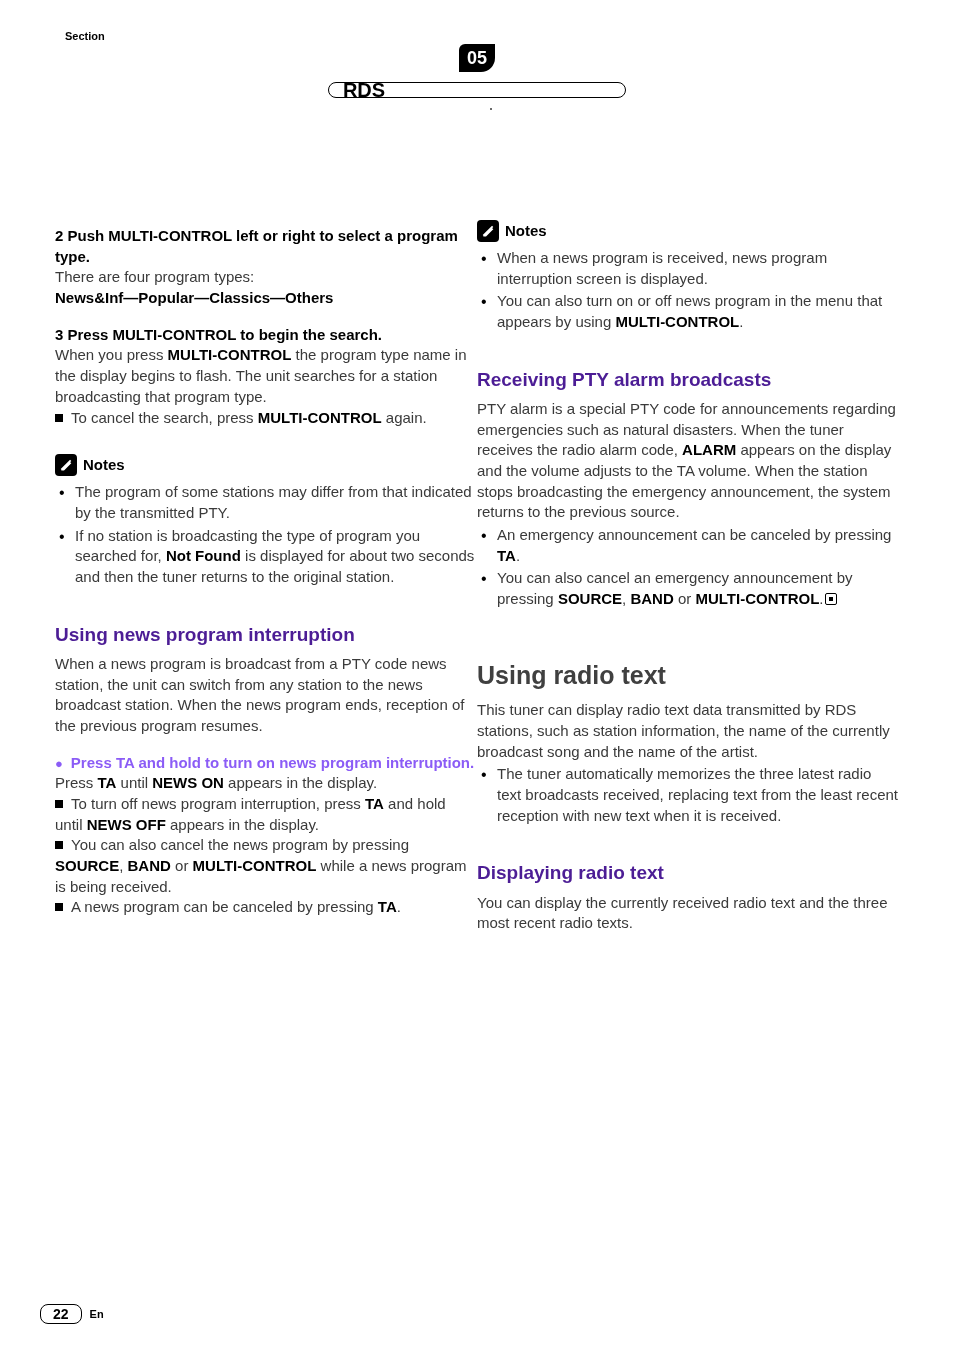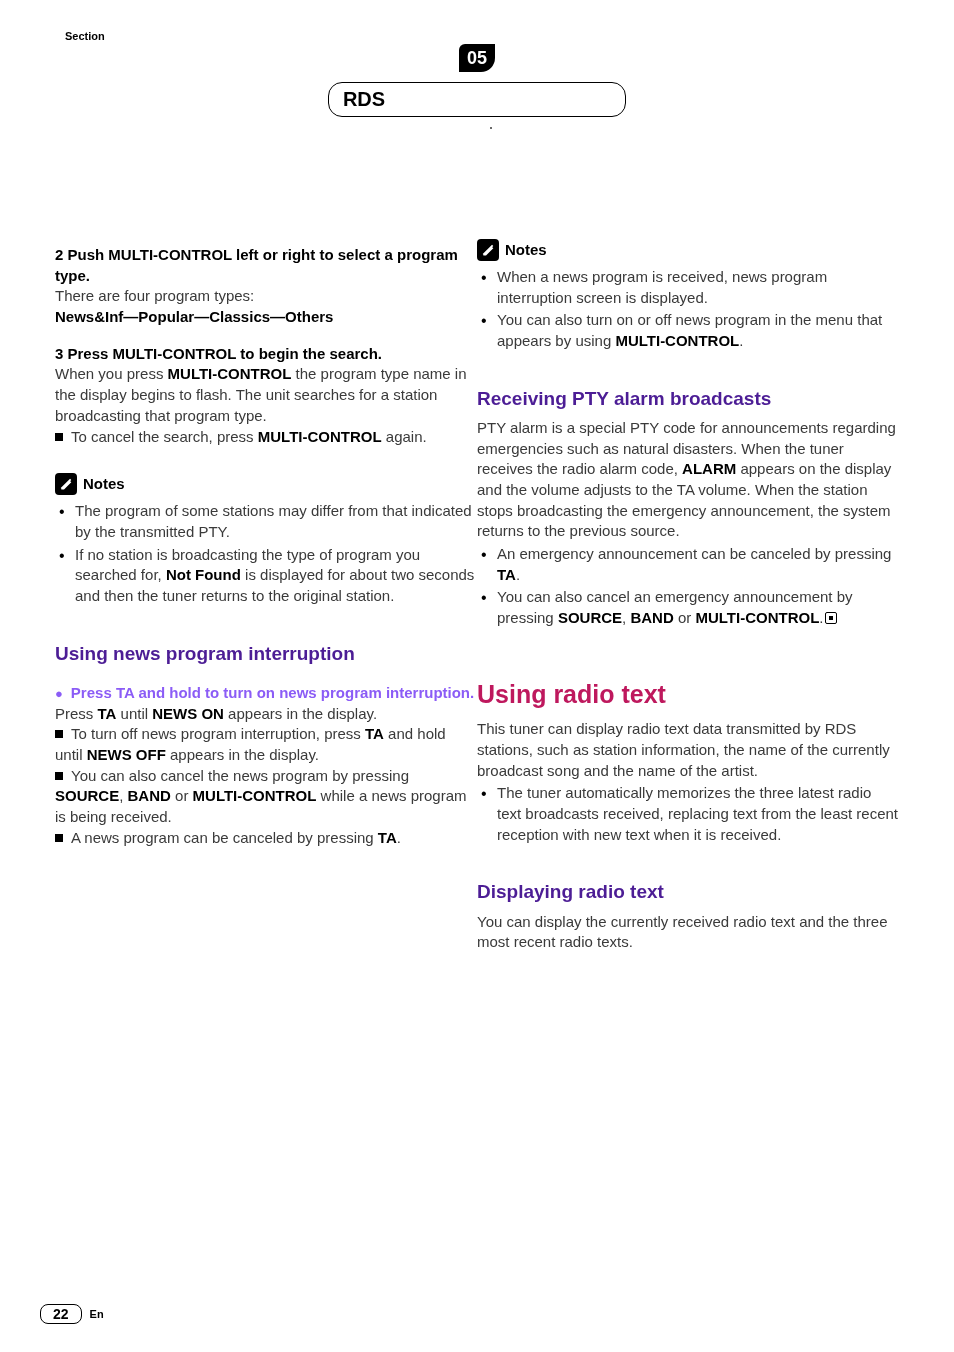--- a/index.html
+++ b/index.html
@@ -34,21 +34,21 @@
     font-size: 18px;
     font-weight: bold;
     display: flex;
     align-items: center;
     justify-content: center;
     border-radius: 6px 0 14px 0;
   }
   .chapter-tab {
     display: flex;
     align-items: center;
-    height: 35px;
+    height: 16px;
     border: 1.5px solid #000;
     border-radius: 14px;
     padding: 0 240px 0 14px;
     font-size: 20px;
     font-weight: 900;
     position: relative;
   }
   .empty-tab {
     flex: 1;
     height: 28px;
@@ -106,21 +106,21 @@
   h2.section {
     font-size:19px;
     font-weight:900;
     color:#4c1d95;
     margin-top:34px;
     margin-bottom:6px;
   }
   h1.big {
     font-size:25px;
     font-weight:900;
-    color:#be185d;
+    color:#404040;
     margin-top:48px;
     margin-bottom:8px;
   }
   .dot-lead {
     font-weight:bold;
     color:#8b5cf6;
   }
   .dot-lead::before{
     content:"●";
     margin-right:8px;
@@ -208,20 +208,21 @@
         <span class="notes-label">Notes</span>
       </div>
       <ul class="notes">
         <li>The program of some stations may differ from that indicated by the transmitted PTY.</li>
         <li>
           <span>If no station is broadcasting the type of program you searched for, </span><span class="bold">Not Found</span><span> is displayed for about two seconds and then the tuner returns to the original station.</span>
         </li>
       </ul>
 
       <h2 class="section">Using news program interruption</h2>
+      <p>When a news program is broadcast from a PTY code news station, the unit can switch from any station to the news broadcast station. When the news program ends, reception of the previous program resumes.</p>
 
       <p class="dot-lead gap-top">Press TA and hold to turn on news program interruption.</p>
       <p>
         <span>Press </span><span class="bold">TA</span><span> until </span><span class="bold">NEWS ON</span><span> appears in the display.</span>
       </p>
       <p>
         <span class="sq-bullet"></span><span>To turn off news program interruption, press </span><span class="bold">TA</span><span> and hold until </span><span class="bold">NEWS OFF</span><span> appears in the display.</span>
       </p>
       <p>
         <span class="sq-bullet"></span><span>You can also cancel the news program by pressing </span><span class="bold">SOURCE</span><span>, </span><span class="bold">BAND</span><span> or </span><span class="bold">MULTI-CONTROL</span><span> while a news program is being received.</span>

